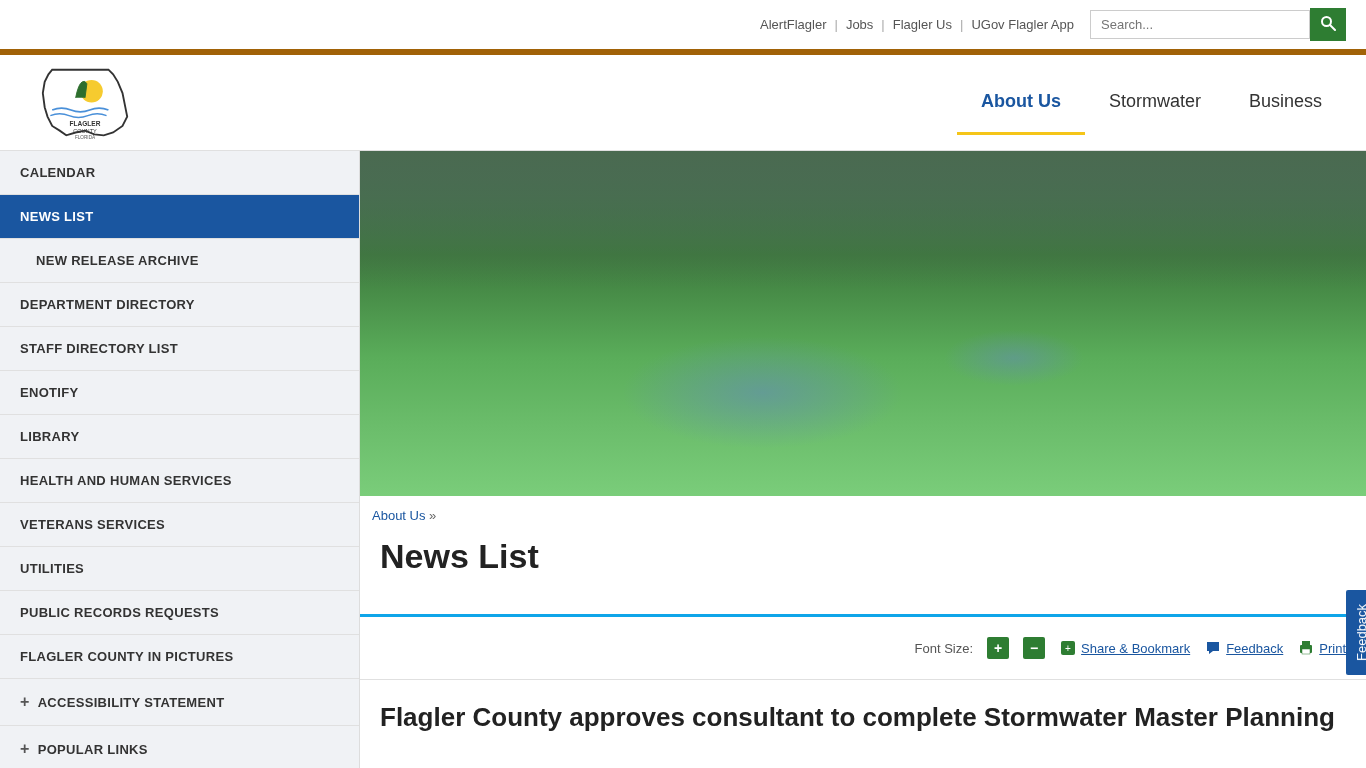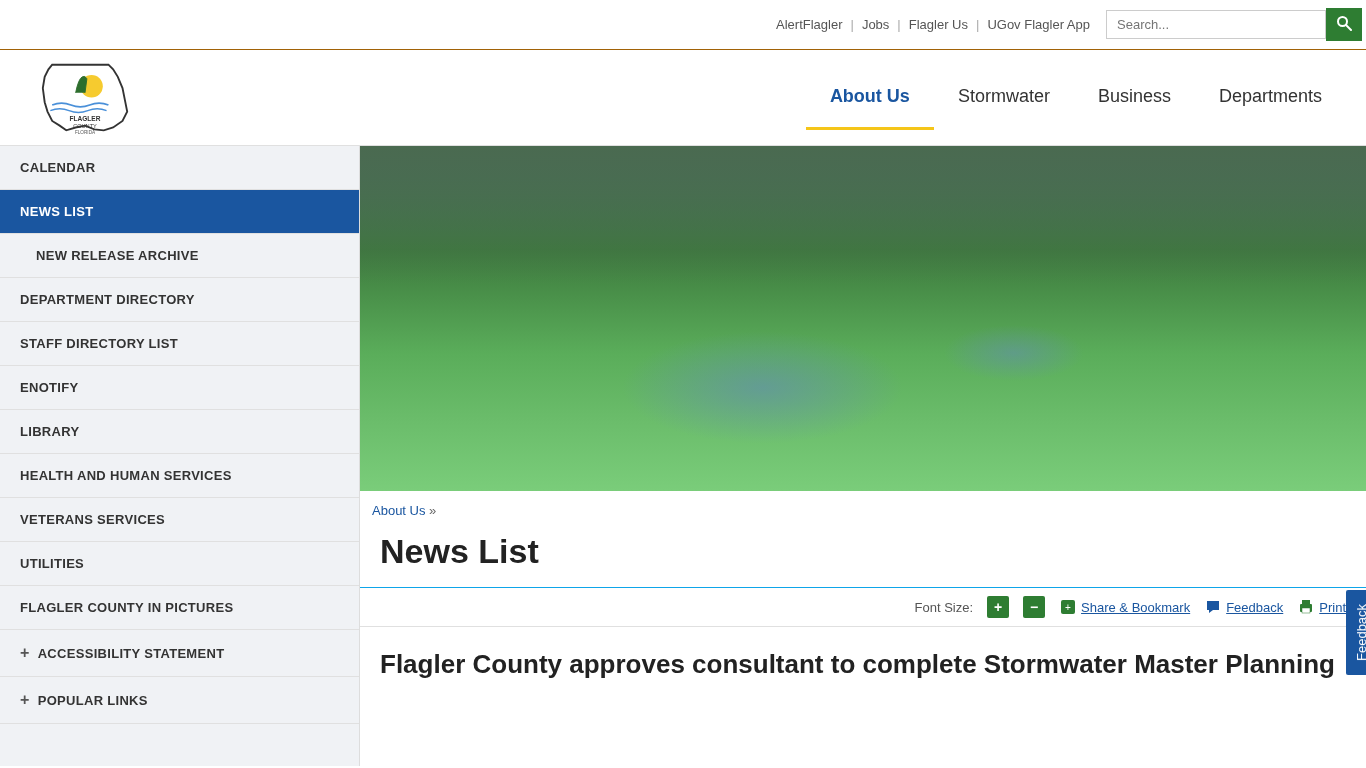--- a/index.html
+++ b/index.html
@@ -3,22 +3,22 @@
   <meta charset="utf-8">
   <style>
     * { margin: 0; padding: 0; box-sizing: border-box; }
     body { font-family: Arial, sans-serif; font-size: 14px; color: #333; background: #fff; width: 1366px; min-height: 768px; overflow-x: hidden; }
 
     
     .top-bar {
       display: flex;
       justify-content: flex-end;
       align-items: center;
-      padding: 8px 4px;
-      border-bottom: 1px solid #a16207;
+      padding: 8px 20px;
+      border-bottom: 6px solid #a16207;
       background: #fff;
     }
     .top-bar-links {
       display: flex;
       align-items: center;
       gap: 8px;
       margin-right: 16px;
       font-size: 13px;
       color: #555;
     }
@@ -173,25 +173,26 @@
       padding: 10px 20px 16px;
       font-size: 34px;
       font-weight: 700;
       color: #222;
     }
 
     .toolbar-row {
       display: flex;
       align-items: center;
       justify-content: flex-end;
-      padding: 8px 20px;
-      border-top: 1px solid #0ea5e9;
+      padding: 20px 20px;
+      border-top: 3px solid #0ea5e9;
       border-bottom: 1px solid #e0e0e0;
       gap: 14px;
       font-size: 13px;
+      margin-top: 22px;
     }
     .font-size-label { color: #555; }
     .font-btn {
       display: inline-flex;
       align-items: center;
       justify-content: center;
       width: 22px;
       height: 22px;
       background: #2e7d32;
       color: #fff;
@@ -286,38 +287,38 @@
       <text x="65" y="65" text-anchor="middle" font-size="7" font-weight="bold" fill="#333" font-family="Arial">FLAGLER</text>
       <text x="65" y="73" text-anchor="middle" font-size="6" fill="#333" font-family="Arial">COUNTY</text>
       <text x="65" y="79" text-anchor="middle" font-size="5" fill="#555" font-family="Arial">FLORIDA</text>
     </svg>
   </div>
   <div class="nav-area">
     <nav class="main-nav">
       <a class="nav-item active">About Us</a>
       <a class="nav-item">Stormwater</a>
       <a class="nav-item">Business</a>
-      <a class="nav-item">Departments</a>
     </nav>
   </div>
 </div>
 
 <div class="page-layout">
 
   <aside class="sidebar">
     <a class="sidebar-item">CALENDAR</a>
     <a class="sidebar-item active">NEWS LIST</a>
     <a class="sidebar-item sidebar-item-indented">NEW RELEASE ARCHIVE</a>
     <a class="sidebar-item">DEPARTMENT DIRECTORY</a>
     <a class="sidebar-item">STAFF DIRECTORY LIST</a>
     <a class="sidebar-item">ENOTIFY</a>
     <a class="sidebar-item">LIBRARY</a>
     <a class="sidebar-item">HEALTH AND HUMAN SERVICES</a>
     <a class="sidebar-item">VETERANS SERVICES</a>
     <a class="sidebar-item">UTILITIES</a>
+    <a class="sidebar-item">PUBLIC RECORDS REQUESTS</a>
     <a class="sidebar-item">FLAGLER COUNTY IN PICTURES</a>
     <a class="sidebar-item">
       <span class="sidebar-plus">+</span>
       <span>ACCESSIBILITY STATEMENT</span>
     </a>
     <a class="sidebar-item">
       <span class="sidebar-plus">+</span>
       <span>POPULAR LINKS</span>
     </a>
 

